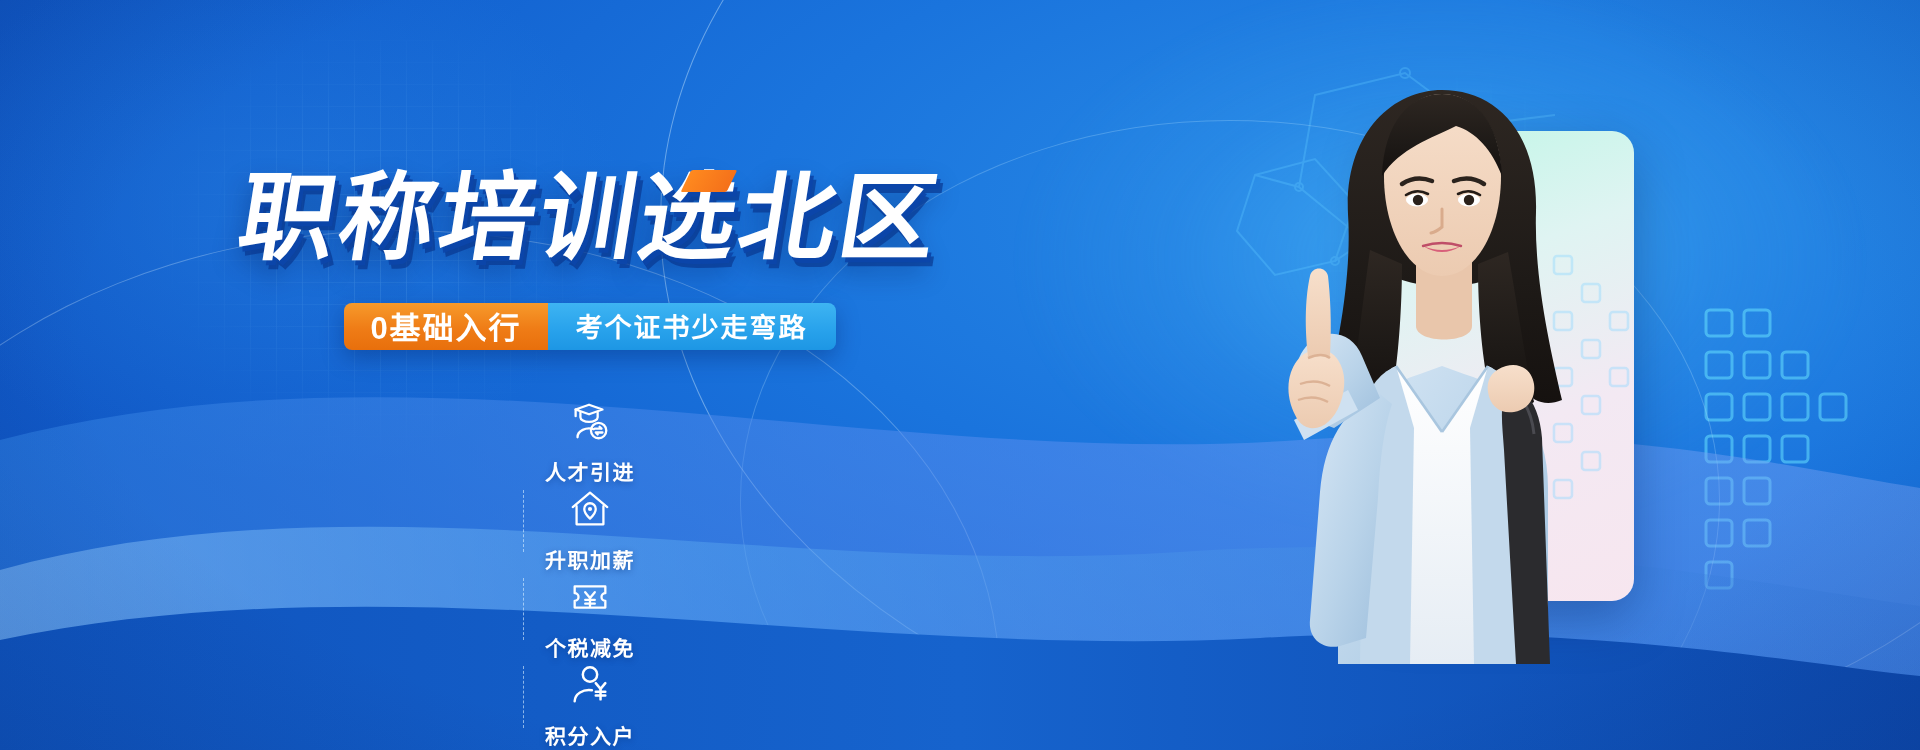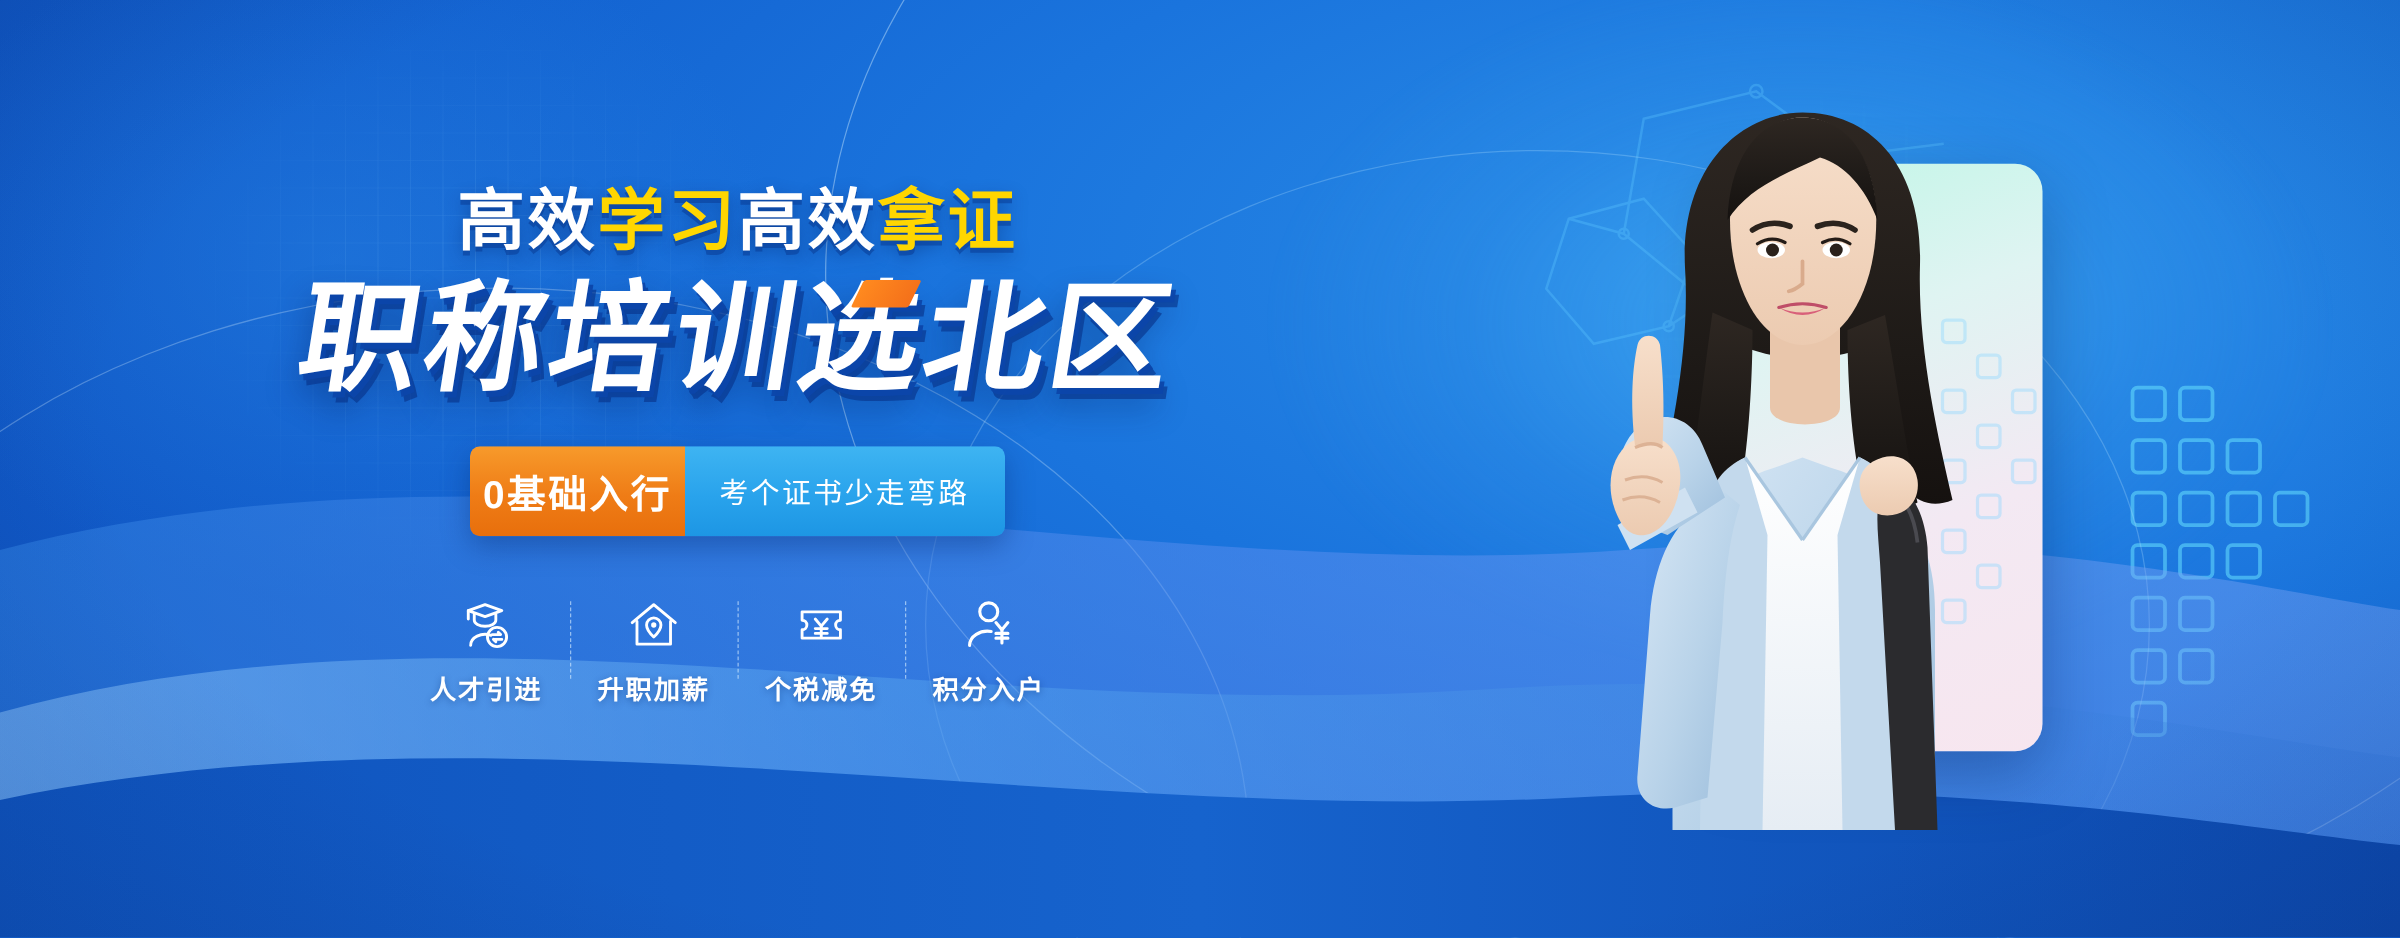--- a/index.html
+++ b/index.html
@@ -95,30 +95,30 @@
   }
 
   .tagline{
     display:flex; align-items:stretch; margin-top:34px;
     border-radius:8px; overflow:hidden;
     box-shadow:0 8px 22px rgba(4,35,100,.35);
   }
   .tag-left{
     background:linear-gradient(180deg,#f79a2b 0%,#ef7c16 55%,#e86f0c 100%);
     color:#fff; font-size:31px; font-weight:700; letter-spacing:2px;
-    padding:13px 10px 14px; display:flex; align-items:center;
+    padding:13px 26px 14px; display:flex; align-items:center;
   }
   .tag-right{
     background:linear-gradient(180deg,#3eb4f2 0%,#29a3ec 55%,#1d96e4 100%);
-    color:#fff; font-size:23px; font-weight:400; letter-spacing:2px;
+    color:#fff; font-size:27px; font-weight:700; letter-spacing:2px;
     padding:13px 28px 14px; display:flex; align-items:center;
   }
 
   .features{
-    display:flex; align-items:flex-start; margin-top:48px; gap:0;
+    display:flex; align-items:flex-start; margin-top:48px; gap:0;flex-direction:column;
   }
   .feature{
     width:134px; display:flex; flex-direction:column; align-items:center; gap:12px;
     position:relative;
   }
   .feature + .feature::before{
     content:""; position:absolute; left:0; top:4px; height:62px;
     border-left:1px dashed rgba(215,238,255,.62);
   }
   .feature .ico{ width:46px; height:46px; display:block; }
@@ -218,23 +218,20 @@
       <path d="M0,120 C420,10 880,150 1300,120 C1600,98 1800,150 1920,168 L1920,430 L0,430 Z" fill="url(#wv1)"></path>
       <path d="M0,250 C360,150 760,258 1180,232 C1520,210 1780,268 1920,286 L1920,430 L0,430 Z" fill="url(#wv2)" opacity=".8"></path>
       <path d="M0,320 C400,236 840,340 1260,318 C1580,300 1800,344 1920,356 L1920,430 L0,430 Z" fill="url(#wv3)"></path>
     </svg>
 
     <div class="vignette"></div>
   </div>
 
   <div class="content">
 
-    <div class="headline">
-      <span class="w">高效</span><span class="y">学习</span><span class="w">高效</span><span class="y">拿证</span>
-    </div>
 
     <div class="title">
       <span>职称培训选北区</span>
       <span class="accent-mark"></span>
     </div>
 
     <div class="tagline">
       <div class="tag-left">0基础入行</div>
       <div class="tag-right">考个证书少走弯路</div>
     </div>

